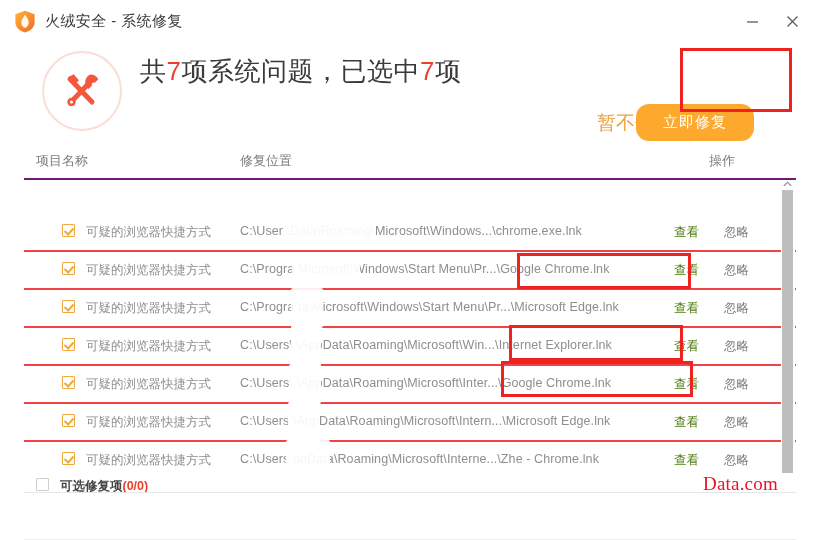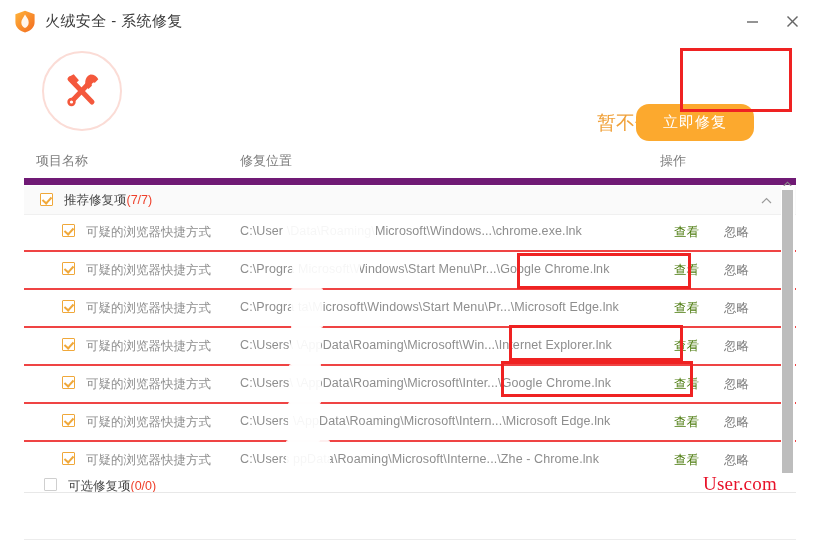--- a/index.html
+++ b/index.html
@@ -104,28 +104,28 @@
     font-size: 15px;
     font-family: "Liberation Sans", sans-serif;
     letter-spacing: 1px;
     cursor: pointer;
   }
 
   
   .table-head {
     position: absolute; left: 24px; top: 146px;
     width: 772px; height: 32px;
-    border-bottom: 7px solid #701a75;
+    border-bottom: 2px solid #701a75;
     font-size: 13px;
     color: #7d7d7d;
   }
   .th { position: absolute; top: 6px; white-space: nowrap; }
   .th-name { left: 12px; }
   .th-loc  { left: 216px; }
-  .th-act  { left: 636px; }
+  .th-act  { left: 685px; }
 
   .group-row {
     position: absolute; left: 24px; top: 186px;
     width: 772px; height: 28px;
     background: #fafafa;
     border-bottom: 1px solid #f0f0f0;
   }
   .group-label {
     position: absolute; left: 40px; top: 6px;
     font-size: 12.5px; color: #444;
@@ -175,24 +175,25 @@
   
   .smudge {
     position: absolute;
     background: #ffffff;
     opacity: .92;
     border-radius: 2px;
     pointer-events: none;
   }
 
   .group-row2 {
-    position: absolute; left: 28px; top: 474px;
+    position: absolute; left: 20px; top: 474px;
     width: 772px; height: 20px;
     overflow: hidden;
     background: #ffffff;
+    font-weight: bold;
   }
   .group-row2 .cb { position: absolute; left: 16px; top: 4px; }
   .group-row2 .lbl {
     position: absolute; left: 40px; top: 4px;
     font-size: 12.5px; color: #444; white-space: nowrap;
   }
   .group-row2 .lbl .count { color: #ee3f2a; }
 
   .divider {
     position: absolute; left: 24px; top: 492px;
@@ -318,42 +319,34 @@
           <line x1="11" y1="11" x2="33" y2="34"></line>
           <line x1="34" y1="11" x2="13" y2="33"></line>
         </g>
         <path d="M31.5 6.5 a8.5 8.5 0 0 0 -2 14.6 l3.4 -3.4 l-0.6 -3.6 l3.6 0.6 l3.4 -3.4 A8.5 8.5 0 0 0 31.5 6.5 Z" fill="#f4583c"></path>
         <circle cx="12.5" cy="34" r="4.2" fill="#f4583c"></circle>
         <circle cx="12.5" cy="34" r="1.6" fill="#ffffff"></circle>
         <path d="M10.5 8.5 l4.2 -2.2 l5.2 6.0 l-3.4 3.4 l-6.0 -5.2 z" fill="#f4583c"></path>
       </svg>
     </div>
     <div class="banner-texts">
+      <div class="headline">
+        <span>共</span><span class="num">7</span><span>项系统问题，已选中</span><span class="num">7</span><span>项</span>
+      </div>
     </div>
     <div class="later-link">暂不修复</div>
     <button class="fix-btn">立即修复</button>
   </div>
 
   <div class="table-head">
     <div class="th th-name">项目名称</div>
     <div class="th th-loc">修复位置</div>
     <div class="th th-act">操作</div>
   </div>
 
-  <div class="group-row">
-    <span class="checkbox checked" style="position:absolute;left:16px;top:7px;"></span>
-    <div class="group-label">
-      <span>推荐修复项</span><span class="count">(7/7)</span>
-    </div>
-    <div class="collapse-chevron">
-      <svg width="11" height="7" viewBox="0 0 11 7">
-          <polyline points="1,6 5.5,1.5 10,6" fill="none" stroke="#9a9a9a" stroke-width="1.2"></polyline>
-        </svg>
-    </div>
-  </div>
 
   <div class="rows">
 
     <div class="row">
       <span class="checkbox checked cb"></span>
       <span class="name">可疑的浏览器快捷方式</span>
       <span class="path">C:\User     \Data\Roaming\Microsoft\Windows...\chrome.exe.lnk</span>
       <span class="act-view">查看</span>
       <span class="act-ignore">忽略</span>
       <span class="smudge" style="left:262px;top:2px;width:90px;height:26px;"></span>
@@ -427,20 +420,20 @@
   <div class="scroll-up-arrow">
     <svg width="9" height="6" viewBox="0 0 9 6">
         <polyline points="0.8,5 4.5,1.2 8.2,5" fill="none" stroke="#8d8d8d" stroke-width="1.1"></polyline>
       </svg>
   </div>
   <div class="scrollbar-track"></div>
   <div class="scrollbar-thumb"></div>
 
   <div class="footer-bottom-line"></div>
 
-  <div class="watermark">User.com</div>
+  <div class="watermark">Data.com</div>
 
   <div class="annot" style="left:680px;top:48px;width:112px;height:64px;"></div>
   <div class="annot" style="left:517px;top:253px;width:174px;height:36px;"></div>
   <div class="annot" style="left:509px;top:325px;width:174px;height:36px;"></div>
   <div class="annot" style="left:501px;top:361px;width:192px;height:36px;"></div>
 
 </div>
 
 </body></html>

